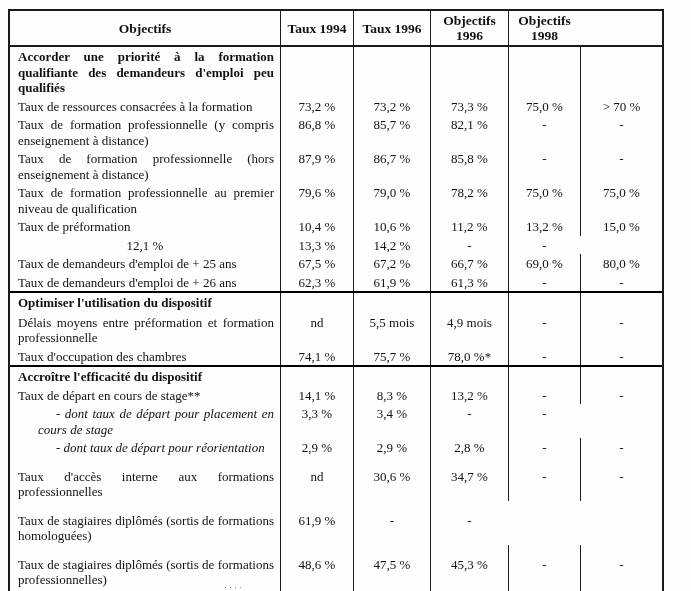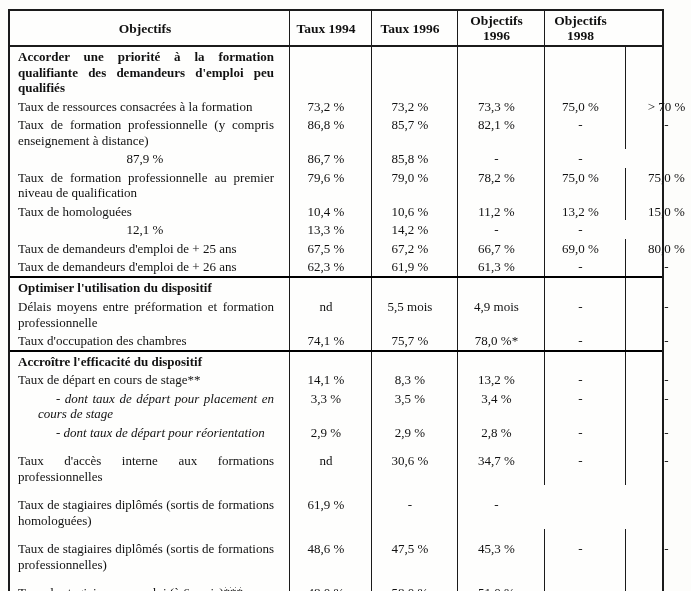--- a/index.html
+++ b/index.html
@@ -20,21 +20,20 @@
     position: absolute;
     left: 8px;
     top: 9px;
     width: 652px;
     border: 2px solid #1b1b1b;
     background: #fefefd;
   }
   .row {
     display: grid;
     grid-template-columns: 270px 73px 77px 78px 72px 82px;
-    gap: 9px;
   }
   .cell {
     padding: 2px 8px 1px 8px;
     font-size: 13px;
     line-height: 15.5px;
     border-left: 1px solid #1b1b1b;
     min-height: 14px;
   }
   .cell:first-child {
     border-left: none;
@@ -125,36 +124,37 @@
           </div>
           <div class="row">
             <div class="cell label-cell">Taux de formation professionnelle (y compris enseignement à distance)</div>
             <div class="cell value-cell">86,8 %</div>
             <div class="cell value-cell">85,7 %</div>
             <div class="cell value-cell">82,1 %</div>
             <div class="cell value-cell">-</div>
             <div class="cell value-cell">-</div>
           </div>
           <div class="row">
+            <div class="cell label-cell">Taux de formation professionnelle (hors enseignement à distance)</div>
             <div class="cell value-cell">87,9 %</div>
             <div class="cell value-cell">86,7 %</div>
             <div class="cell value-cell">85,8 %</div>
             <div class="cell value-cell">-</div>
             <div class="cell value-cell">-</div>
           </div>
           <div class="row">
             <div class="cell label-cell">Taux de formation professionnelle au premier niveau de qualification</div>
             <div class="cell value-cell">79,6 %</div>
             <div class="cell value-cell">79,0 %</div>
             <div class="cell value-cell">78,2 %</div>
             <div class="cell value-cell">75,0 %</div>
             <div class="cell value-cell">75,0 %</div>
           </div>
           <div class="row">
-            <div class="cell label-cell">Taux de homologuées</div>
+            <div class="cell label-cell">Taux de préformation</div>
             <div class="cell value-cell">10,4 %</div>
             <div class="cell value-cell">10,6 %</div>
             <div class="cell value-cell">11,2 %</div>
             <div class="cell value-cell">13,2 %</div>
             <div class="cell value-cell">15,0 %</div>
           </div>
           <div class="row">
             <div class="cell value-cell">12,1 %</div>
             <div class="cell value-cell">13,3 %</div>
             <div class="cell value-cell">14,2 %</div>
@@ -217,21 +217,20 @@
             <div class="cell label-cell">Taux de départ en cours de stage**</div>
             <div class="cell value-cell">14,1 %</div>
             <div class="cell value-cell">8,3 %</div>
             <div class="cell value-cell">13,2 %</div>
             <div class="cell value-cell">-</div>
             <div class="cell value-cell">-</div>
           </div>
           <div class="row sub-italic">
             <div class="cell label-cell">- dont taux de départ pour placement en cours de stage</div>
             <div class="cell value-cell">3,3 %</div>
-            <div class="cell value-cell">3,5 %</div>
             <div class="cell value-cell">3,4 %</div>
             <div class="cell value-cell">-</div>
             <div class="cell value-cell">-</div>
           </div>
           <div class="row sub-italic">
             <div class="cell label-cell">- dont taux de départ pour réorientation</div>
             <div class="cell value-cell">2,9 %</div>
             <div class="cell value-cell">2,9 %</div>
             <div class="cell value-cell">2,8 %</div>
             <div class="cell value-cell">-</div>

